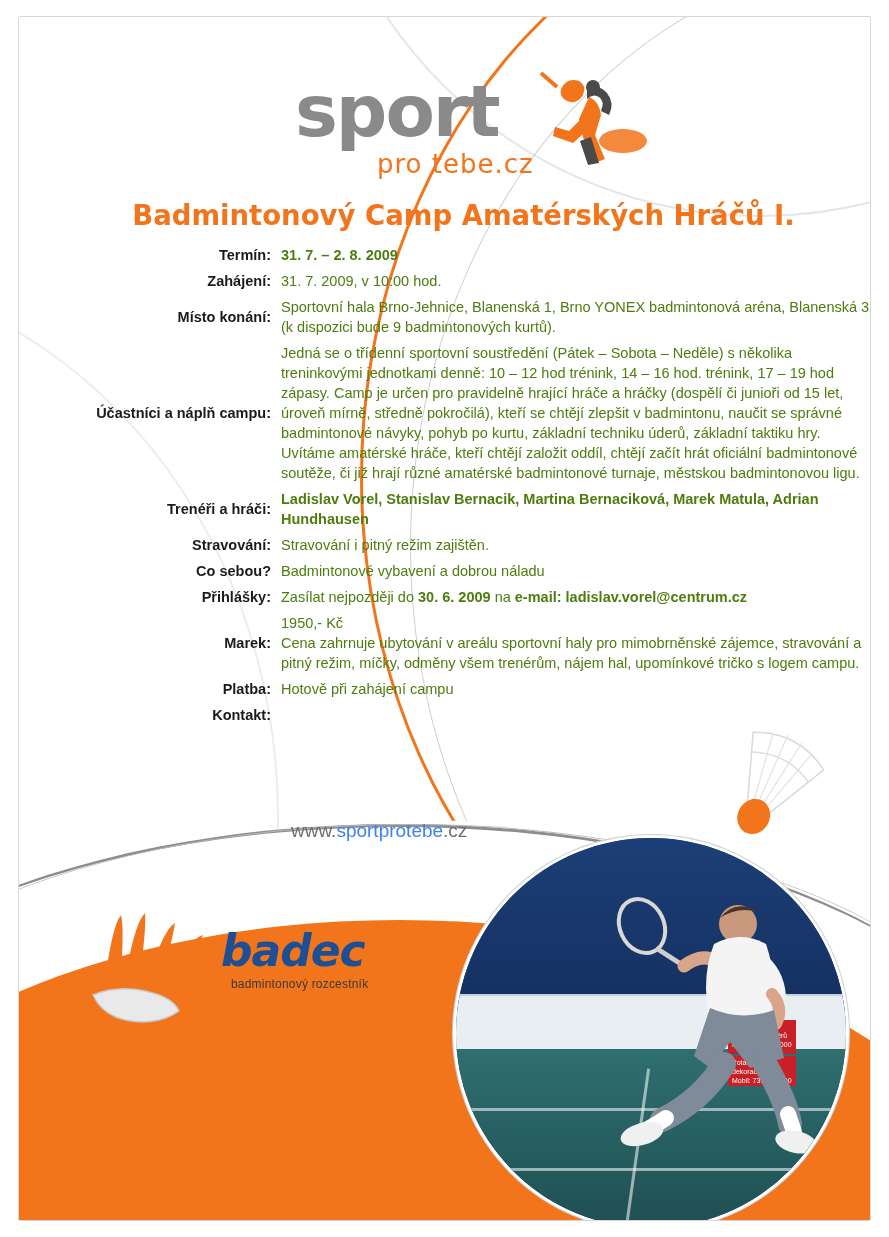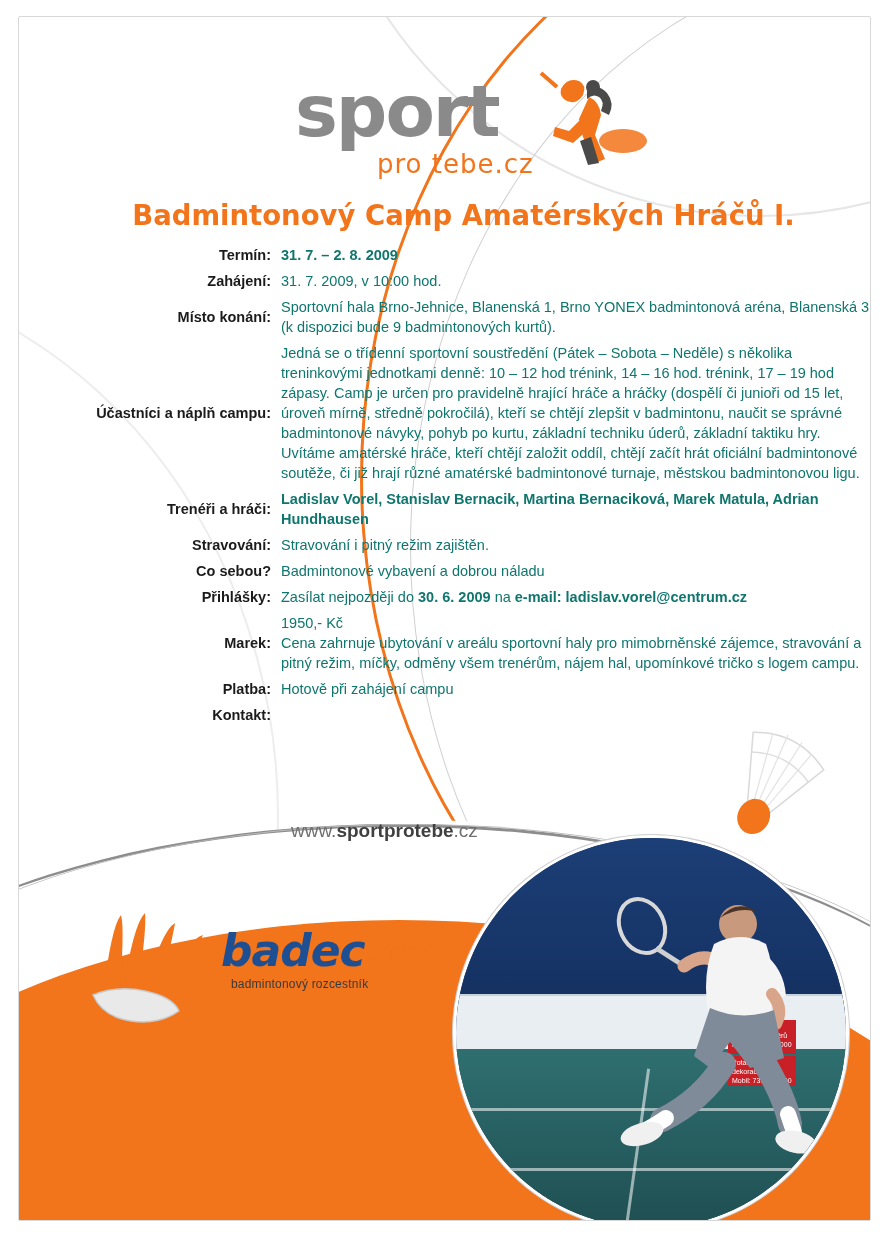--- a/index.html
+++ b/index.html
@@ -189,41 +189,41 @@
     padding-right: 10px;
     font-weight: bold;
     font-size: 14.5px;
     color: #1b1b1b;
     line-height: 1.38;
     box-sizing: border-box;
   }
   .row .val {
     flex: 1;
     font-size: 14.5px;
-    color: #0f766e;
+    color: #4d7c0f;
     line-height: 1.38;
   }
   .val.bold {
     font-weight: bold;
   }
   .val b {
     font-weight: bold;
   }
 
   
   .web {
     position: absolute;
     left: 272px;
     top: 803px;
     font-size: 19px;
     color: #6f6f6f;
   }
   .web b {
-    color: #404040;
-    font-weight: bold;
+    color: #3b82f6;
+    font-weight: normal;
   }
   .web .tld {
     color: #6f6f6f;
     font-weight: normal;
   }
 
   
   .photo {
     position: absolute;
     left: 434px;

